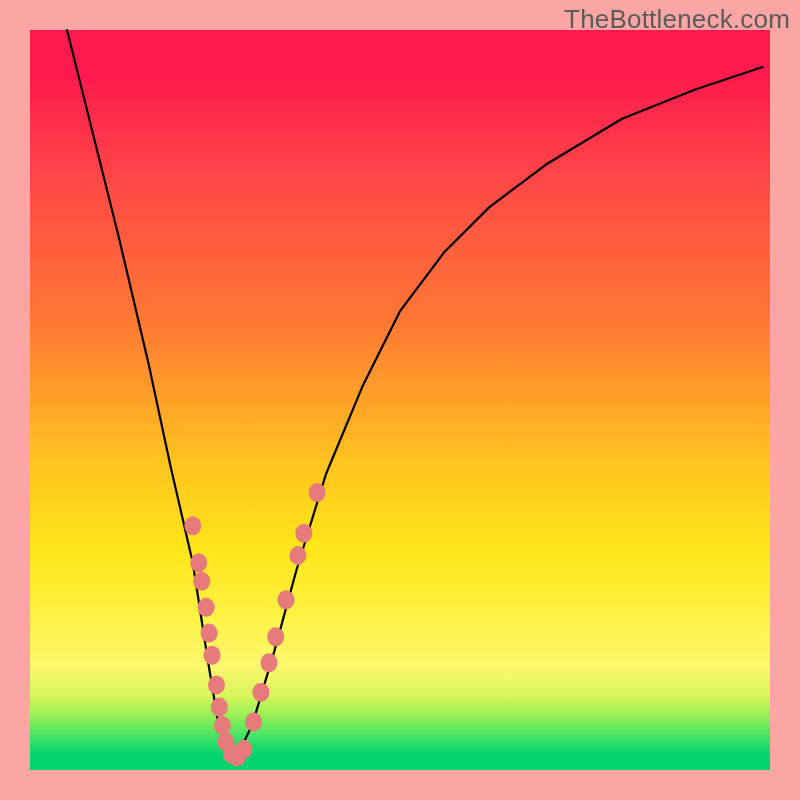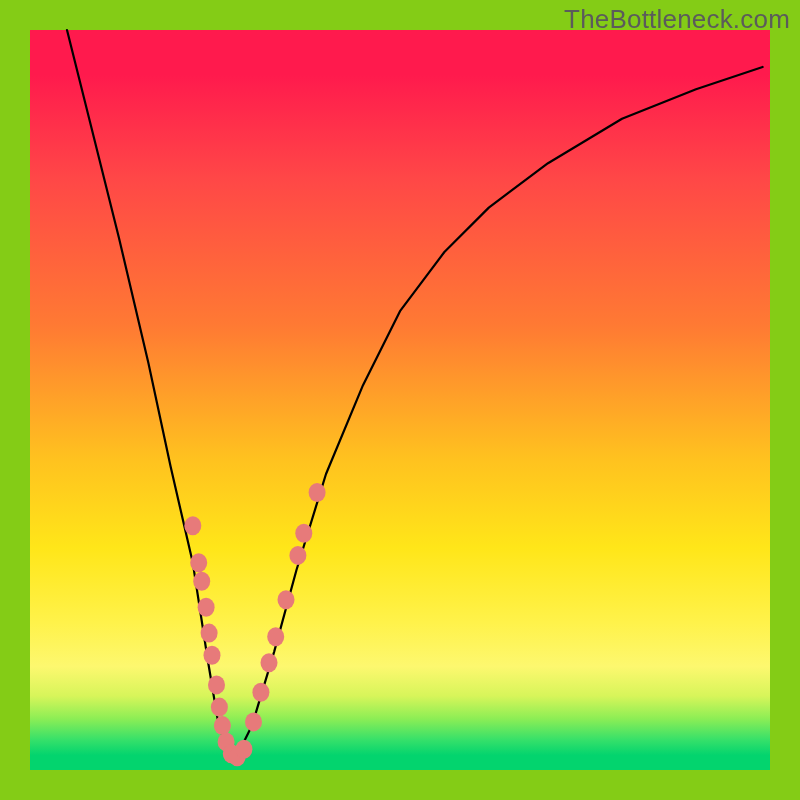--- a/index.html
+++ b/index.html
@@ -7,21 +7,21 @@
     padding: 0;
     width: 800px;
     height: 800px;
     overflow: hidden;
     background: #000;
     font-family: Arial, Helvetica, sans-serif;
   }
   .frame {
     position: absolute;
     inset: 0;
-    background: #84cc16;
+    background: #fca5a5;
   }
   .plot-area {
     position: absolute;
     left: 30px;
     top: 30px;
     width: 740px;
     height: 740px;
     background: linear-gradient(
       to bottom,
       #ff1a4d 0%,

